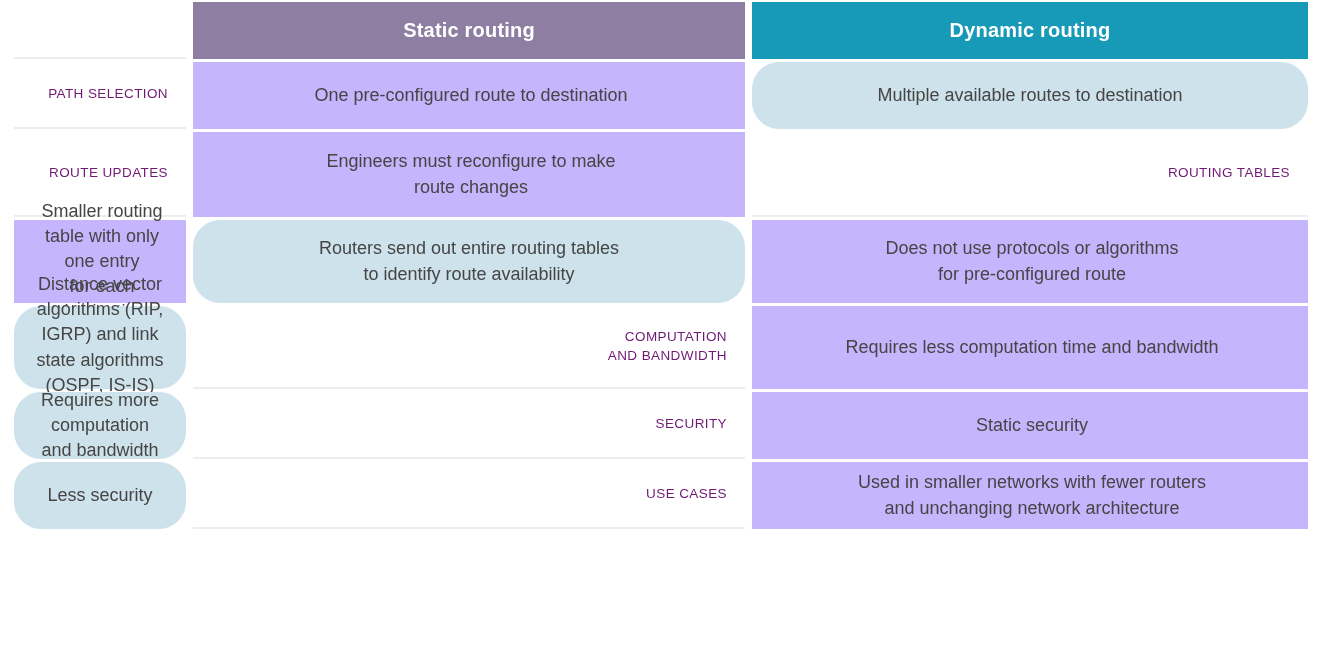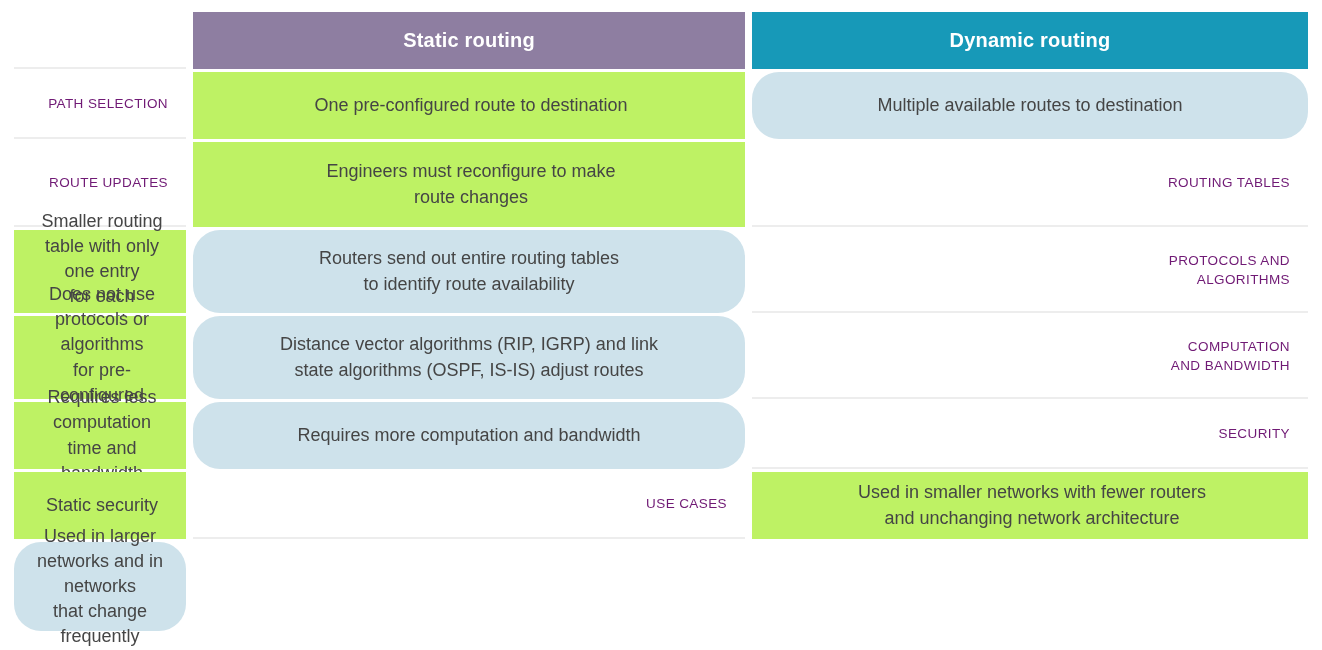--- a/index.html
+++ b/index.html
@@ -7,21 +7,21 @@
     padding: 0;
     width: 1322px;
     height: 650px;
     background: #ffffff;
     font-family: "Liberation Sans", "DejaVu Sans", sans-serif;
     overflow: hidden;
   }
   .table-wrap {
     position: absolute;
     left: 14px;
-    top: 12px;
+    top: 2px;
     display: grid;
     grid-template-columns: 172px 552px 556px;
     grid-template-rows: 57px 67px 85px 83px 83px 67px 67px 89px;
     column-gap: 7px;
     row-gap: 3px;
   }
   .cell {
     display: flex;
     align-items: center;
     justify-content: center;
@@ -46,21 +46,21 @@
     border-bottom: 2px solid #ededed;
     padding-right: 18px;
     line-height: 1.35;
   }
   .body-cell {
     font-size: 18px;
     color: #454545;
     line-height: 1.4;
     padding: 0 20px;
   }
-  .cell-static  { background: #bef264; padding-left: 24px; }
+  .cell-static  { background: #c4b5fd; padding-left: 24px; }
   .cell-dynamic { background: #CEE2EB; border-radius: 27px; }
 </style>
 </head>
 <body>
 
 <div class="table-wrap">
 
   <div class="cell corner"></div>
   <div class="cell hdr hdr-static">Static routing</div>
   <div class="cell hdr hdr-dynamic">Dynamic routing</div>
@@ -72,34 +72,31 @@
   <div class="cell rowlabel">ROUTE UPDATES</div>
   <div class="cell body-cell cell-static">Engineers must reconfigure to make
 route changes</div>
 
   <div class="cell rowlabel">ROUTING TABLES</div>
   <div class="cell body-cell cell-static">Smaller routing table with only one entry
 for each destination</div>
   <div class="cell body-cell cell-dynamic">Routers send out entire routing tables
 to identify route availability</div>
 
-  <div class="cell rowlabel">PROTOCOLS AND
-ALGORITHMS</div>
   <div class="cell body-cell cell-static">Does not use protocols or algorithms
 for pre-configured route</div>
   <div class="cell body-cell cell-dynamic">Distance vector algorithms (RIP, IGRP) and link
 state algorithms (OSPF, IS-IS) adjust routes</div>
 
   <div class="cell rowlabel">COMPUTATION
 AND BANDWIDTH</div>
   <div class="cell body-cell cell-static">Requires less computation time and bandwidth</div>
   <div class="cell body-cell cell-dynamic">Requires more computation and bandwidth</div>
 
   <div class="cell rowlabel">SECURITY</div>
   <div class="cell body-cell cell-static">Static security</div>
+  <div class="cell body-cell cell-dynamic">Less security</div>
 
   <div class="cell rowlabel">USE CASES</div>
   <div class="cell body-cell cell-static">Used in smaller networks with fewer routers
 and unchanging network architecture</div>
-  <div class="cell body-cell cell-dynamic">Used in larger networks and in networks
-that change frequently</div>
 
 </div>
 
 </body></html>

